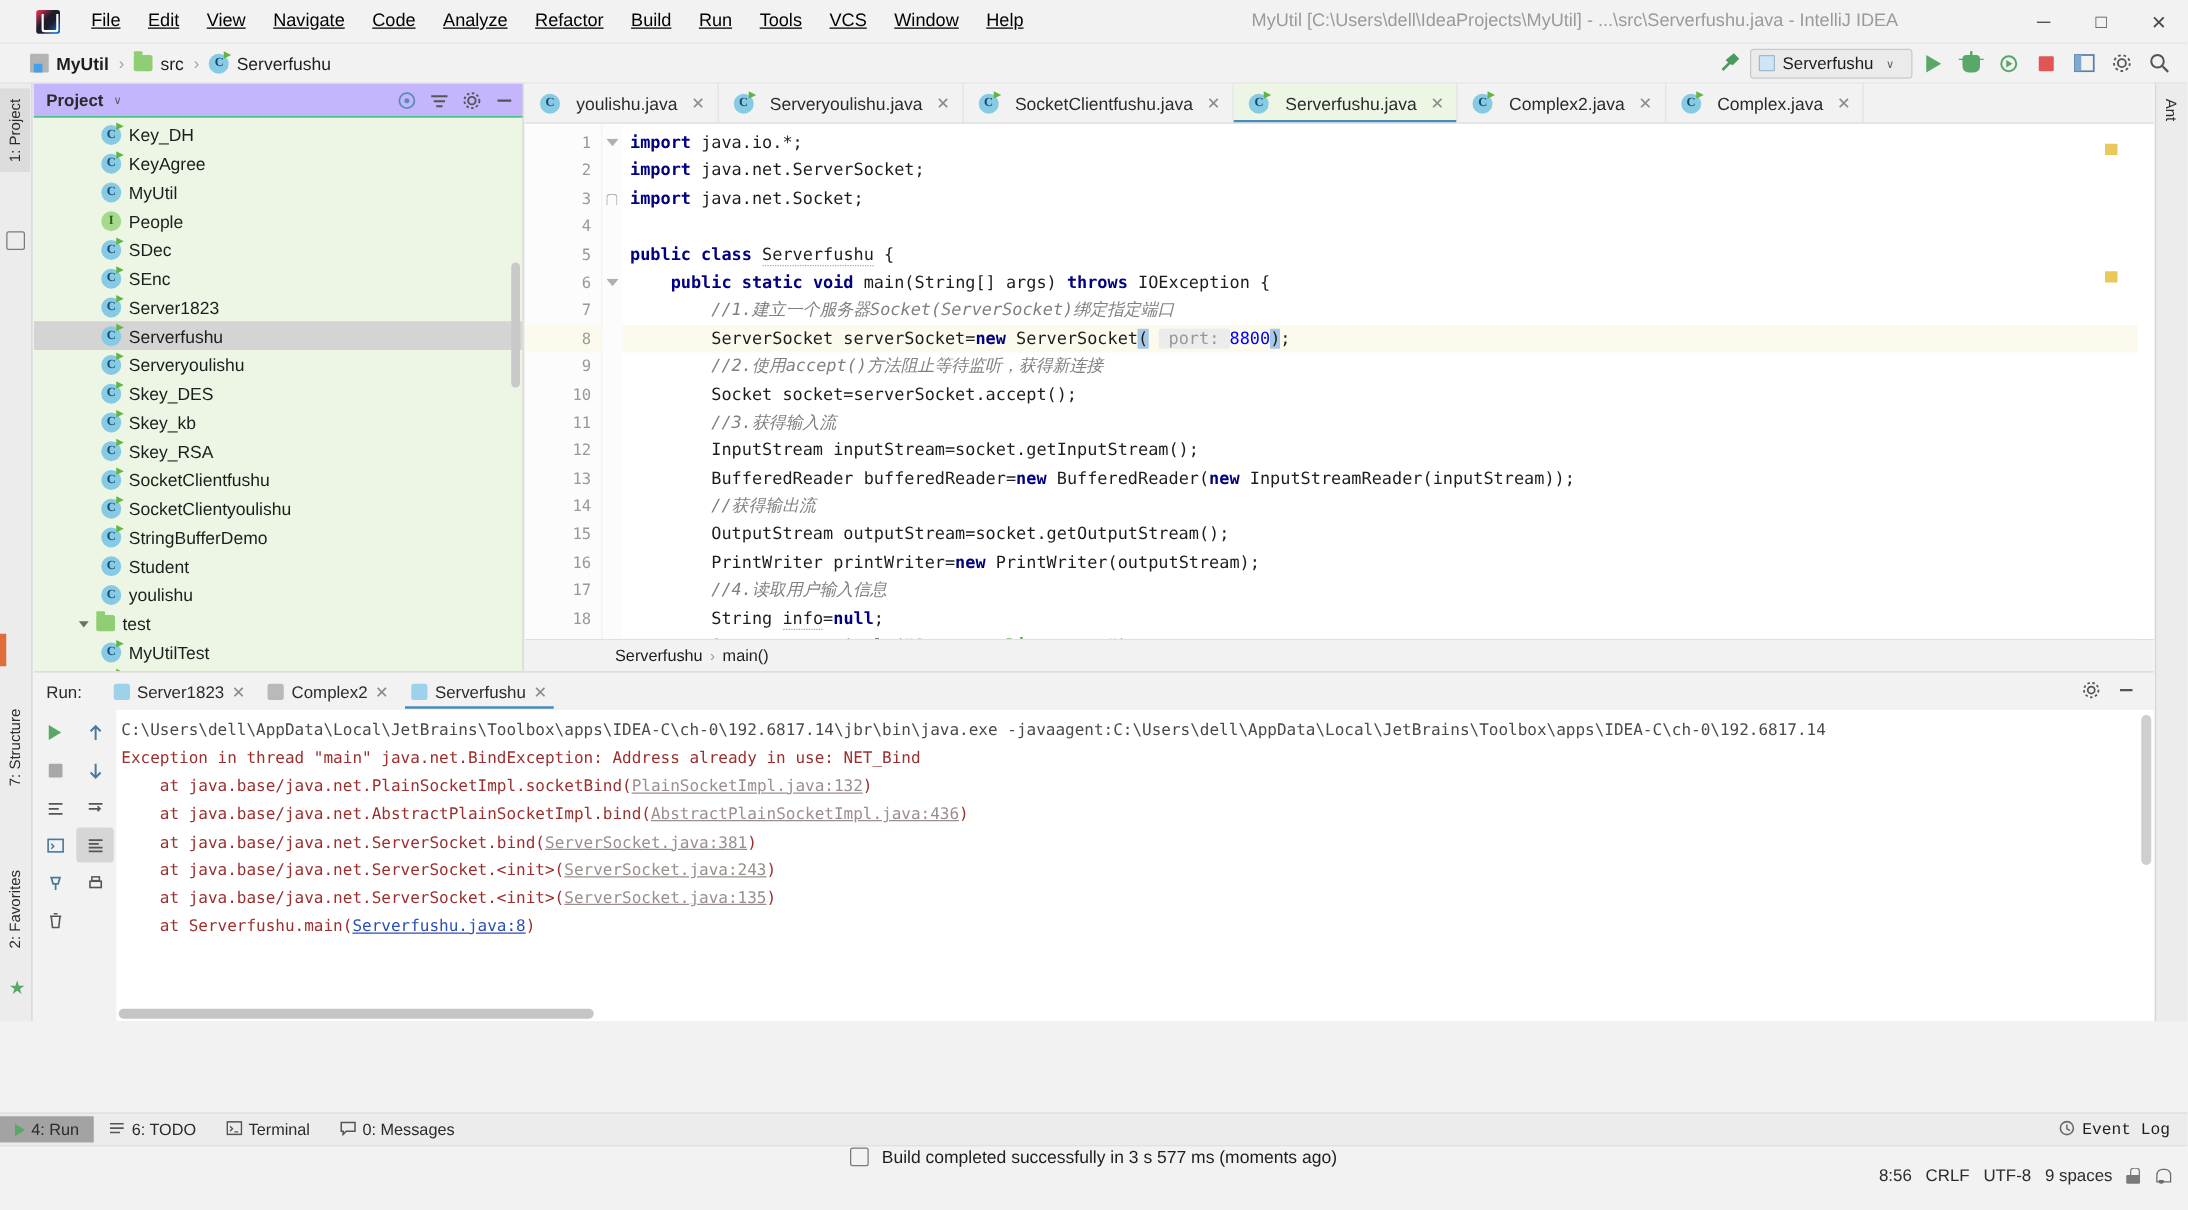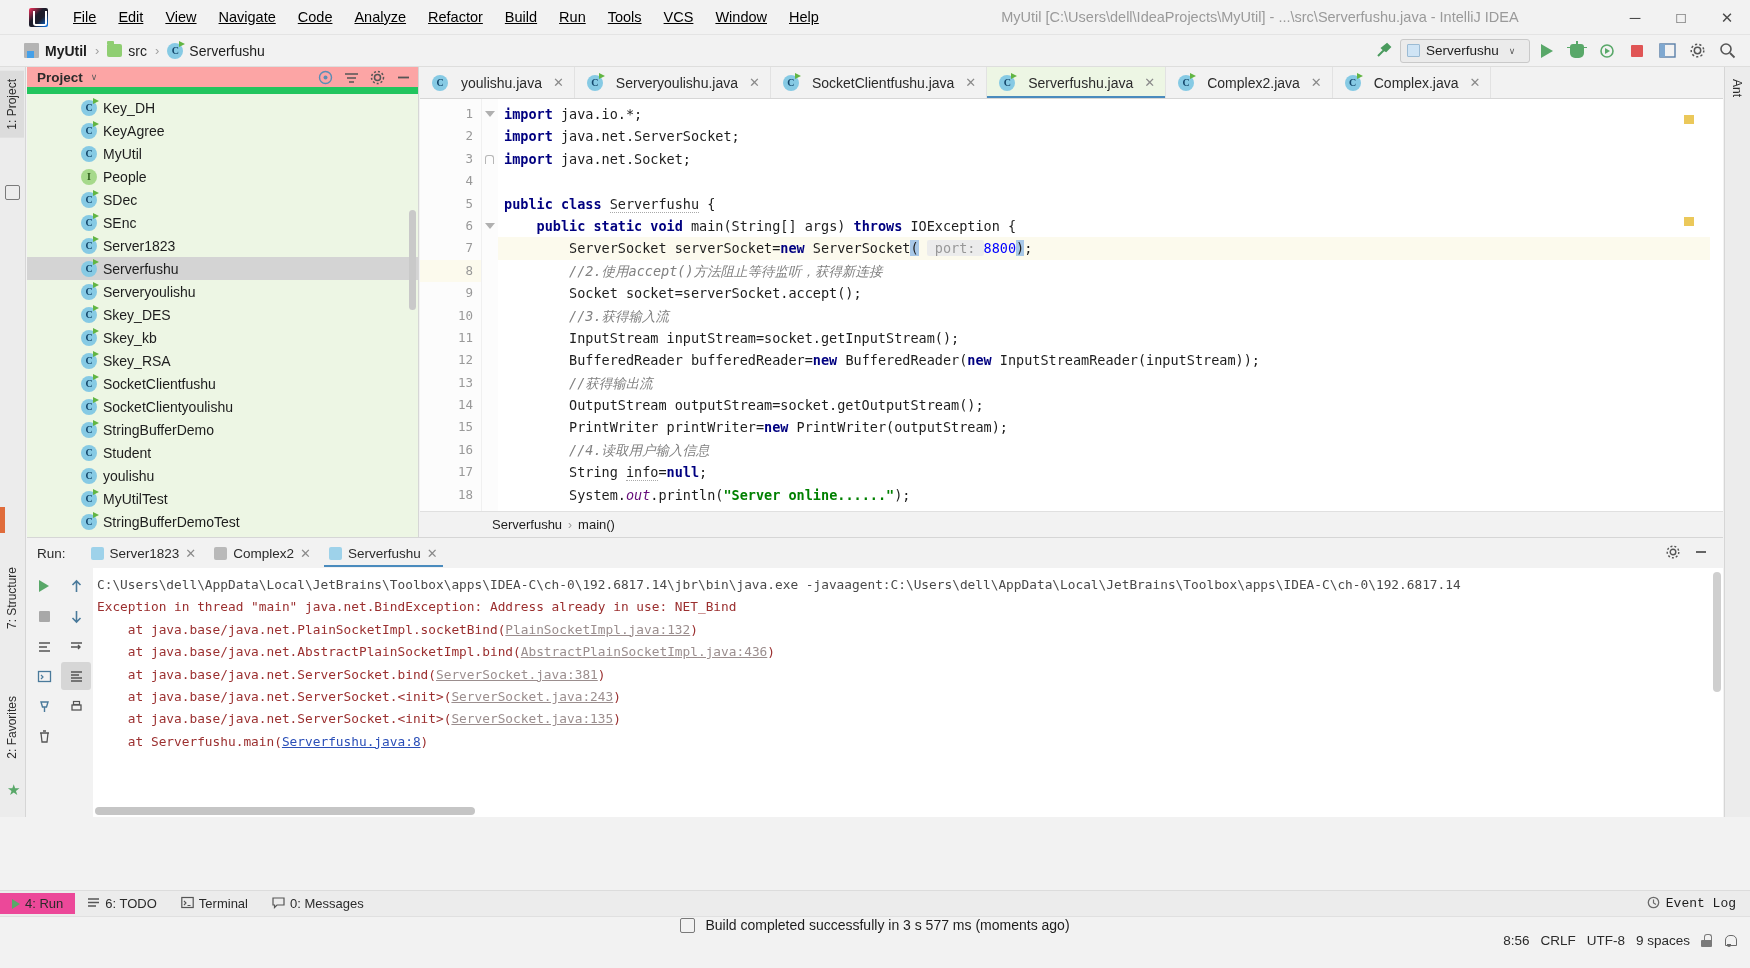--- a/index.html
+++ b/index.html
@@ -113,22 +113,22 @@
   .vtab.sel { background:#dcdcdc; }
   .vtab.rot180 { transform:rotate(180deg); }
 
   
   .projpanel {
     position:absolute; top:67px; left:27px; width:392px; height:470px;
     background:#edf6e4; border-right:1px solid #d6d6d6;
     display:flex; flex-direction:column;
   }
   .proj-header {
-    height:27px; background:#fca5a5; display:flex; align-items:center;
-    padding:0 6px 0 10px; border-bottom:7px solid #22c55e; flex:none;
+    height:27px; background:#c4b5fd; display:flex; align-items:center;
+    padding:0 6px 0 10px; border-bottom:1px solid #22c55e; flex:none;
   }
   .proj-title{font-size:13.5px;font-weight:bold;color:#2b2b2b;}
   .proj-hdr-right{margin-left:auto;display:flex;align-items:center;gap:9px;}
   .hdr-ic{width:17px;height:17px;position:relative;}
   .tree {
     flex:1; overflow:hidden; padding-top:2px; position:relative;
     font-size:14px;
   }
   .trow {
     height:23px; display:flex; align-items:center; padding-left:54px; white-space:nowrap;
@@ -253,21 +253,21 @@
     background:#c5c5c5; border-radius:4px;
   }
   .console-vscroll{position:absolute;right:2px;top:4px;width:8px;height:120px;background:#cfcfcf;border-radius:4px;}
 
   
   .bottom-stripe {
     position:absolute; bottom:52px; left:0; width:1750px; height:26px;
     background:#ececec; display:flex; align-items:center; border-top:1px solid #dcdcdc;
   }
   .bs-item{display:flex;align-items:center;gap:5px;padding:3px 12px;font-size:13px;color:#2b2b2b;}
-  .bs-item.sel{background:#ec4899;}
+  .bs-item.sel{background:#a3a3a3;}
   .bs-right{margin-left:auto;display:flex;align-items:center;gap:6px;padding-right:14px;}
 
   
   .statusbar {
     position:absolute; bottom:0; left:0; width:1750px; height:52px;
     background:#f2f2f2; display:flex; align-items:center; padding:0 14px;
     border-top:1px solid #e0e0e0; font-size:14px;flex-direction:column;
   }
   .sb-left{display:flex;align-items:center;gap:10px;}
   .sb-ic{width:15px;height:15px;border:1.5px solid #7a7a7a;border-radius:2px;flex:none;}
@@ -488,20 +488,25 @@
           <span>StringBufferDemo</span>
         </div>
       <div class="trow lvl2">
           <span class="ic-class">C</span>
           <span>Student</span>
         </div>
       <div class="trow lvl2">
           <span class="ic-class">C</span>
           <span>youlishu</span>
         </div>
+      <div class="trow lvl1">
+          <span class="twist open"></span>
+          <span class="ic-folder"></span>
+          <span>test</span>
+        </div>
       <div class="trow lvl2">
           <span class="ic-class runnable">C</span>
           <span>MyUtilTest</span>
         </div>
       <div class="trow lvl2">
           <span class="ic-class runnable">C</span>
           <span>StringBufferDemoTest</span>
         </div>
       <div class="proj-scroll"></div>
     </div>
@@ -583,20 +588,21 @@
         <div class="fline"></div>
       </div>
 
       <div class="code-lines">
         <div class="cline"><span class="kw">import</span> java.io.*;</div>
         <div class="cline"><span class="kw">import</span> java.net.ServerSocket;</div>
         <div class="cline"><span class="kw">import</span> java.net.Socket;</div>
         <div class="cline"> </div>
         <div class="cline"><span class="kw">public class</span> <span class="underline-wavy">Serverfushu</span> {</div>
         <div class="cline">    <span class="kw">public static void</span> main(String[] args) <span class="kw">throws</span> IOException {</div>
+        <div class="cline">        <span class="cmt">//1.建立一个服务器Socket(ServerSocket)绑定指定端口</span></div>
         <div class="cline hl">        ServerSocket serverSocket=<span class="kw">new</span> ServerSocket<span class="sel-paren">(</span> <span class="hint"> port: </span><span class="num">8800</span><span class="sel-paren">)</span>;</div>
         <div class="cline">        <span class="cmt">//2.使用accept()方法阻止等待监听，获得新连接</span></div>
         <div class="cline">        Socket socket=serverSocket.accept();</div>
         <div class="cline">        <span class="cmt">//3.获得输入流</span></div>
         <div class="cline">        InputStream inputStream=socket.getInputStream();</div>
         <div class="cline">        BufferedReader bufferedReader=<span class="kw">new</span> BufferedReader(<span class="kw">new</span> InputStreamReader(inputStream));</div>
         <div class="cline">        <span class="cmt">//获得输出流</span></div>
         <div class="cline">        OutputStream outputStream=socket.getOutputStream();</div>
         <div class="cline">        PrintWriter printWriter=<span class="kw">new</span> PrintWriter(outputStream);</div>
         <div class="cline">        <span class="cmt">//4.读取用户输入信息</span></div>

